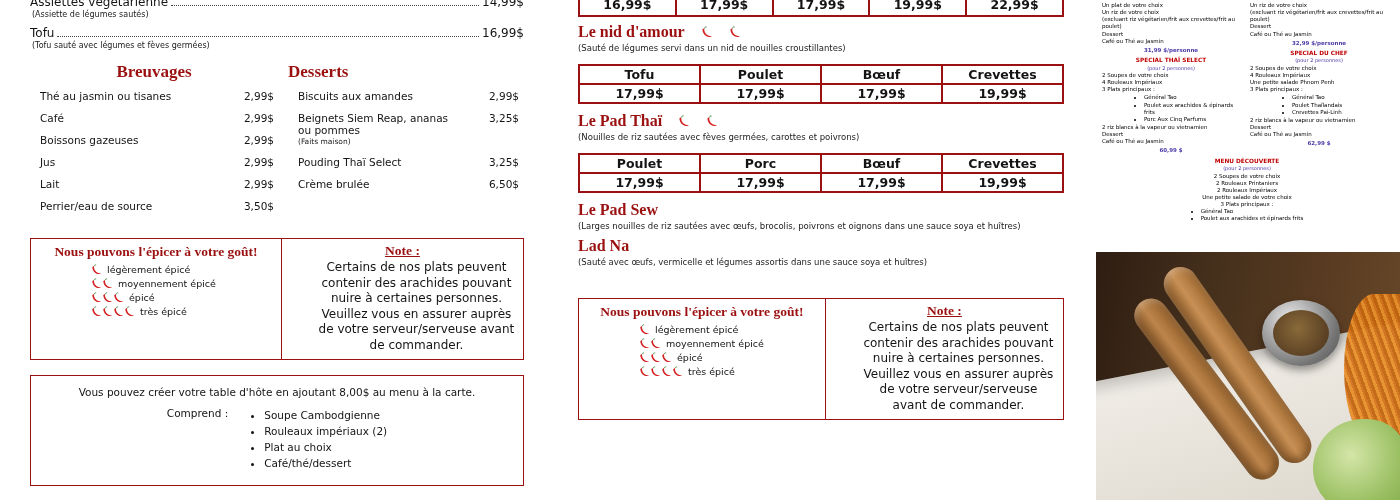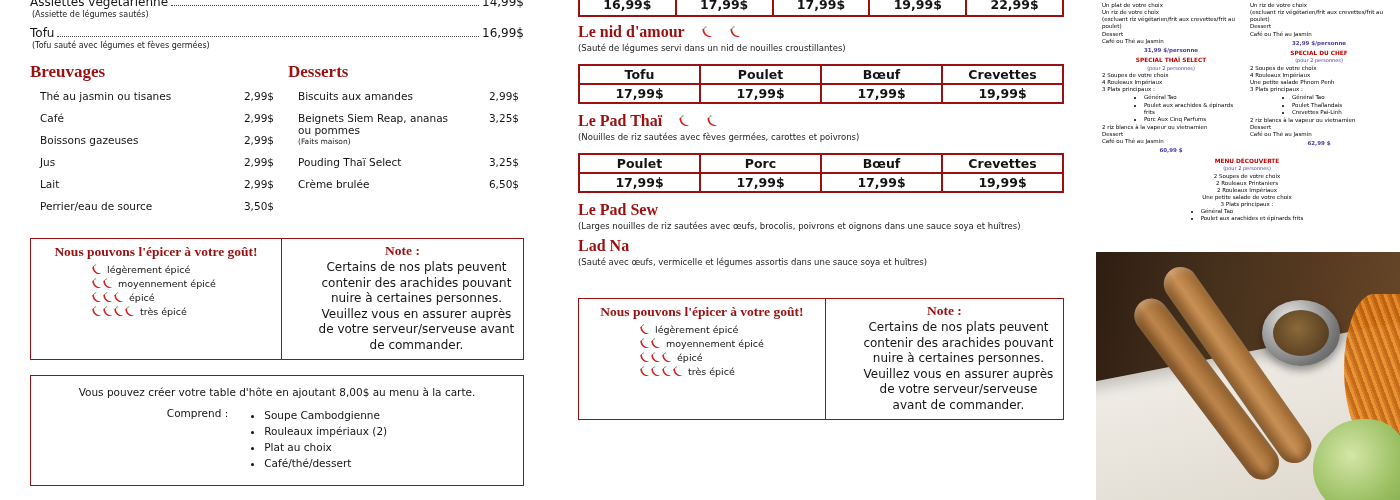--- a/index.html
+++ b/index.html
@@ -12,35 +12,35 @@
 
   
   .col-left { position:absolute; left:30px; top:-5px; width:494px; }
   .mi { display:flex; align-items:flex-end; font-size:12px; }
   .mi .nm { white-space:nowrap; }
   .mi .leader { flex:1; border-bottom:1.5px dotted #444; margin:0 3px 3px; }
   .mi .pr { white-space:nowrap; }
   .mi-desc { font-size:8px; margin:1px 0 7px 2px; color:#222; }
 
   .twocol { display:flex; margin-top:12px; }
-  .bev { width:248px; }
+  .bev { width:248px;text-align:center; }
   .des { width:235px; margin-left:10px; }
   .sec-title { font-family:"Liberation Serif", serif; font-weight:bold; font-size:17px; color:#9b1010; margin-bottom:8px; }
   .row { display:flex; justify-content:space-between; align-items:flex-start; font-size:10.5px; margin:0 4px 10px 10px; }
   .row .dn { width:165px; }
   .small-note { display:block; font-size:7.5px; color:#222; margin-top:1px; }
 
   .spicebox { display:flex; border:1.5px solid #9b1010; margin-top:16px; background:#fff; }
   .spice-left { width:51%; padding:5px 4px 6px; border-right:1.5px solid #9b1010; }
   .spice-title { font-family:"Liberation Serif", serif; font-weight:bold; font-size:13.5px; color:#9b1010; text-align:center; margin-bottom:3px; }
   .spice-row { display:flex; align-items:center; font-size:9.5px; margin:1px 0 1px 56px; height:13px; }
   .chilis { display:inline-flex; align-items:center; margin-right:5px; }
   .chili { width:12px; height:12px; margin-right:-1px; }
   .note-side { flex:1; padding:4px 8px 5px; text-align:center; }
-  .note-title { font-family:"Liberation Serif", serif; font-weight:bold; font-size:13.5px; color:#9b1010; }
+  .note-title { font-family:"Liberation Serif", serif; font-weight:bold; font-size:13.5px; color:#9b1010;text-decoration:underline; }
   .note-text { font-size:12px; line-height:1.3; margin-top:1px;margin-left:28px; }
 
   .dhote { border:1.5px solid #9b1010; margin-top:15px; padding:10px 8px 12px; font-size:10.5px; }
   .dhote-intro { text-align:center; margin-bottom:9px; }
   .dhote-body { display:flex; justify-content:center; gap:16px; }
   .dhote ul { list-style:disc; margin-left:20px; }
   .dhote li { margin:2px 0 4px; }
 
   .footer { margin-top:32px; text-align:center; font-family:"Liberation Serif", serif;
     font-weight:bold; font-style:italic; font-size:15px; color:#9b1010; }

